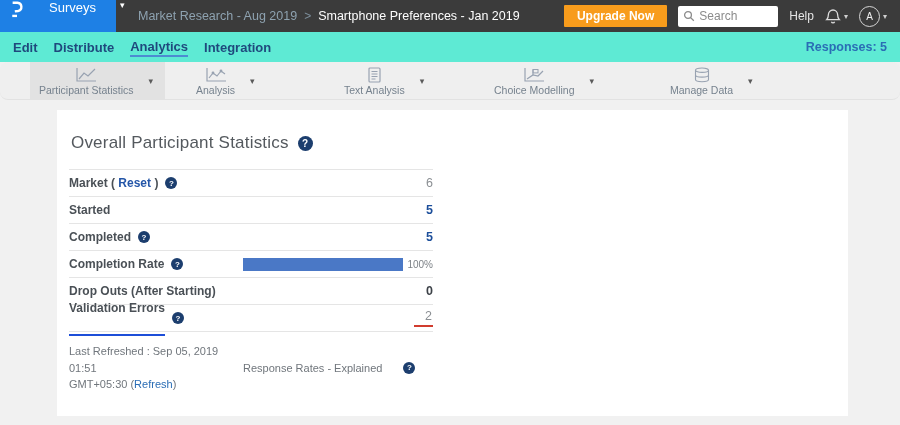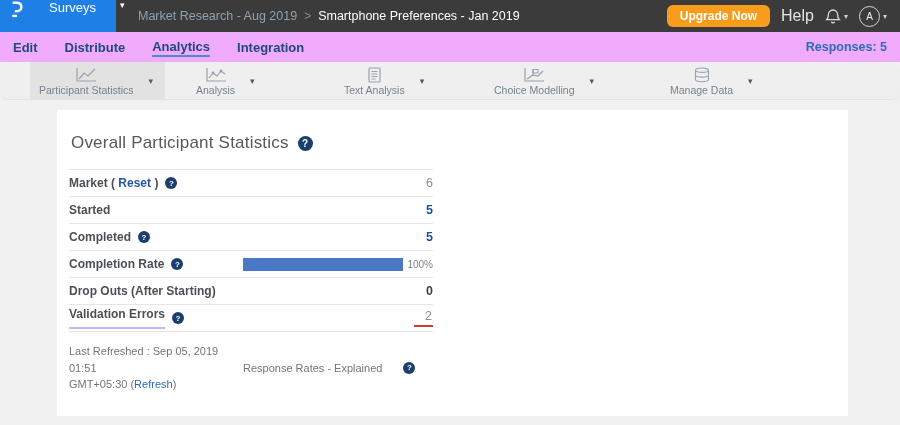--- a/index.html
+++ b/index.html
@@ -8,31 +8,31 @@
   
   .topbar { height:32px; background:#3b3b3b; display:flex; align-items:center; }
   .logo-block { width:116px; height:32px; background:#1e80e5; display:flex; align-items:flex-start; gap:24px; padding:0 9px; cursor:pointer; }
   .logo-block .caret { color:#fff; font-size:9px; }
   .brand-name { color:#fff; font-size:13px; }
   .breadcrumb { display:flex; align-items:center; gap:7px; margin-left:22px; font-size:12.5px; }
   .crumb-parent { color:#8ea2b0; cursor:pointer; }
   .crumb-sep { color:#7d8f9c; font-size:12px; }
   .crumb-current { color:#fdfdfd; }
   .topbar-right { margin-left:auto; display:flex; align-items:center; gap:11px; padding-right:13px; }
-  .upgrade-btn { background:#f89c1c; color:#fff; border:none; font-weight:bold; font-size:12px; padding:4px 13px; border-radius:6px; cursor:pointer; font-family:inherit; }
+  .upgrade-btn { background:#f89c1c; color:#fff; border:none; font-weight:bold; font-size:12px; padding:4px 13px; border-radius:1px; cursor:pointer; font-family:inherit; }
   .searchbox { width:100px; height:21px; background:#fff; border-radius:2px; display:flex; align-items:center; padding:0 5px; gap:4px; }
   .searchbox input { border:none; outline:none; width:72px; font-size:12px; font-family:inherit; color:#444; background:transparent; }
   .searchbox input::placeholder { color:#8b8b8b; }
-  .help-link { color:#e4e4e4; font-size:16px; cursor:pointer; }
+  .help-link { color:#e4e4e4; font-size:12px; cursor:pointer; }
   .iconbtn { display:flex; align-items:center; gap:3px; cursor:pointer; }
   .iconbtn .caret { color:#cfcfcf; font-size:8px; }
   .avatar { width:21px; height:21px; border-radius:50%; border:1.5px solid #d6d6d6; color:#eee; font-size:10px; display:flex; align-items:center; justify-content:center; }
 
   
-  .nav { height:30px; background:#f0abfc; display:flex; align-items:center; padding:0 13px; gap:27px; }
+  .nav { height:30px; background:#5eead4; display:flex; align-items:center; padding:0 13px; gap:16px; }
   .nav-item { font-size:13px; font-weight:bold; color:#1f497d; cursor:pointer; padding-top:1px; }
   .nav-item.active { border-bottom:2px solid #4d8bd1; padding-bottom:1px; }
   .nav-right { margin-left:auto; font-size:12.5px; font-weight:bold; color:#2a6db5; }
 
   
   .toolbar { height:38px; background:#efefef; border-bottom:1px solid #e2e2e2; display:flex; padding-left:30px;border-radius:8px; }
   .tool-tab { height:38px; display:flex; align-items:center; padding:0 9px; cursor:pointer; }
   .tool-tab.selected { background:#e2e2e2; }
   .tab-col { display:flex; flex-direction:column; align-items:center; justify-content:center; gap:1px; }
   .tab-label { font-size:10.5px; color:#76828e; white-space:nowrap; }
@@ -55,21 +55,21 @@
   .lbl .link { color:#2456a8; cursor:pointer; }
   .val { width:190px; text-align:right; font-size:12.5px; }
   .thead .val { text-align:center; font-weight:bold; color:#41464c; font-size:12px; }
   .v-gray { color:#8b8f93; }
   .v-blue { color:#1d4f9b; font-weight:bold; }
   .v-dark { color:#3d4248; font-weight:bold; }
   .bar-cell { display:flex; align-items:center; gap:4px; }
   .bar-track { flex:1; height:13px; background:#eef1f6; }
   .bar-fill { height:100%; width:100%; background:#4a78c6; }
   .bar-pct { font-size:10px; color:#7d8287; }
-  .red-u { border-bottom:2px solid #c4b5fd; padding-bottom:6px; }
+  .red-u { border-bottom:2px solid #1d4ed8; padding-bottom:19px; }
   .red-u-val { display:inline-block; border-bottom:2px solid #d13c2e; padding:0 1px 2px 11px; }
 
   .card-footer { display:flex; margin-top:11px; font-size:11px; color:#70767c; line-height:1.5; }
   .refresh-block { width:174px; }
   .refresh-link { color:#2a6db5; cursor:pointer; }
   .rates-block { display:flex; align-items:center; gap:21px; }
 </style>
 </head>
 <body>
 
@@ -84,20 +84,29 @@
     <span class="brand-name">Surveys</span>
     <span class="caret">▾</span>
   </div>
   <div class="breadcrumb">
     <span class="crumb-parent">Market Research - Aug 2019</span>
     <span class="crumb-sep">&gt;</span>
     <span class="crumb-current">Smartphone Preferences - Jan 2019</span>
   </div>
   <div class="topbar-right">
     <button class="upgrade-btn">Upgrade Now</button>
+    <div class="searchbox">
+      <span style="display:flex;">
+        <svg width="12" height="12" viewBox="0 0 12 12">
+            <circle cx="5" cy="5" r="3.4" fill="none" stroke="#8b8b8b" stroke-width="1.3"></circle>
+            <path d="M7.6 7.6 L10.8 10.8" stroke="#8b8b8b" stroke-width="1.3"></path>
+          </svg>
+      </span>
+      <input type="text" placeholder="Search" style="">
+    </div>
     <span class="help-link">Help</span>
     <div class="iconbtn">
       <span style="display:flex;">
         <svg width="16" height="17" viewBox="0 0 16 17">
             <path d="M8 2 a4.6 4.6 0 0 1 4.6 4.6 c0 3.1 .9 4.2 1.7 5 H1.7 c.8-.8 1.7-1.9 1.7-5 A4.6 4.6 0 0 1 8 2 Z" fill="none" stroke="#dcdcdc" stroke-width="1.3"></path>
             <path d="M6.4 13.8 a1.7 1.7 0 0 0 3.2 0" fill="none" stroke="#dcdcdc" stroke-width="1.3"></path>
           </svg>
       </span>
       <span class="caret">▾</span>
     </div>

